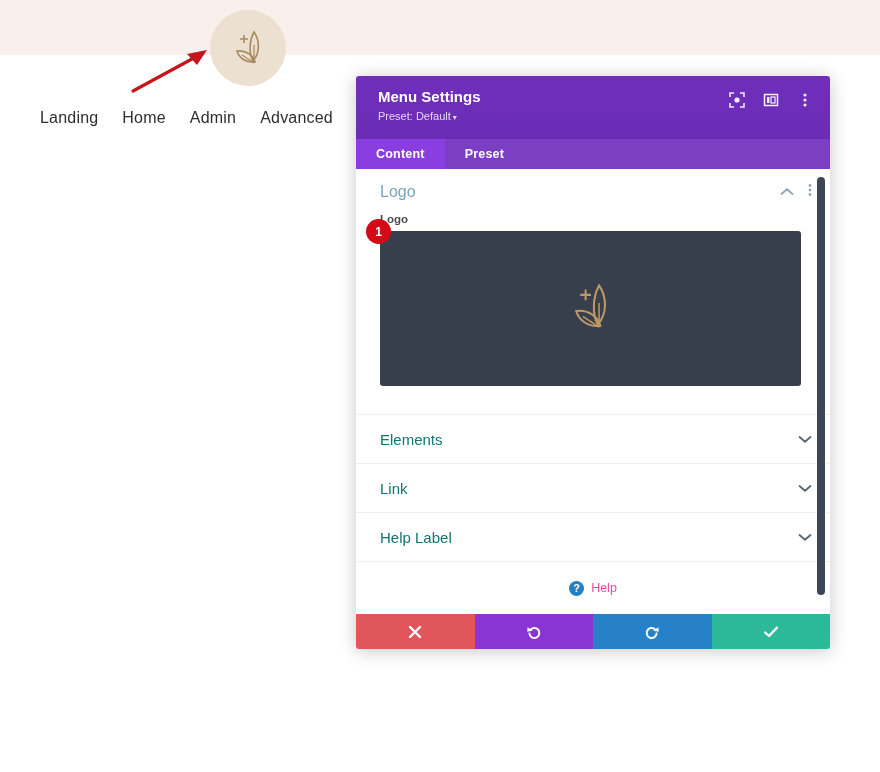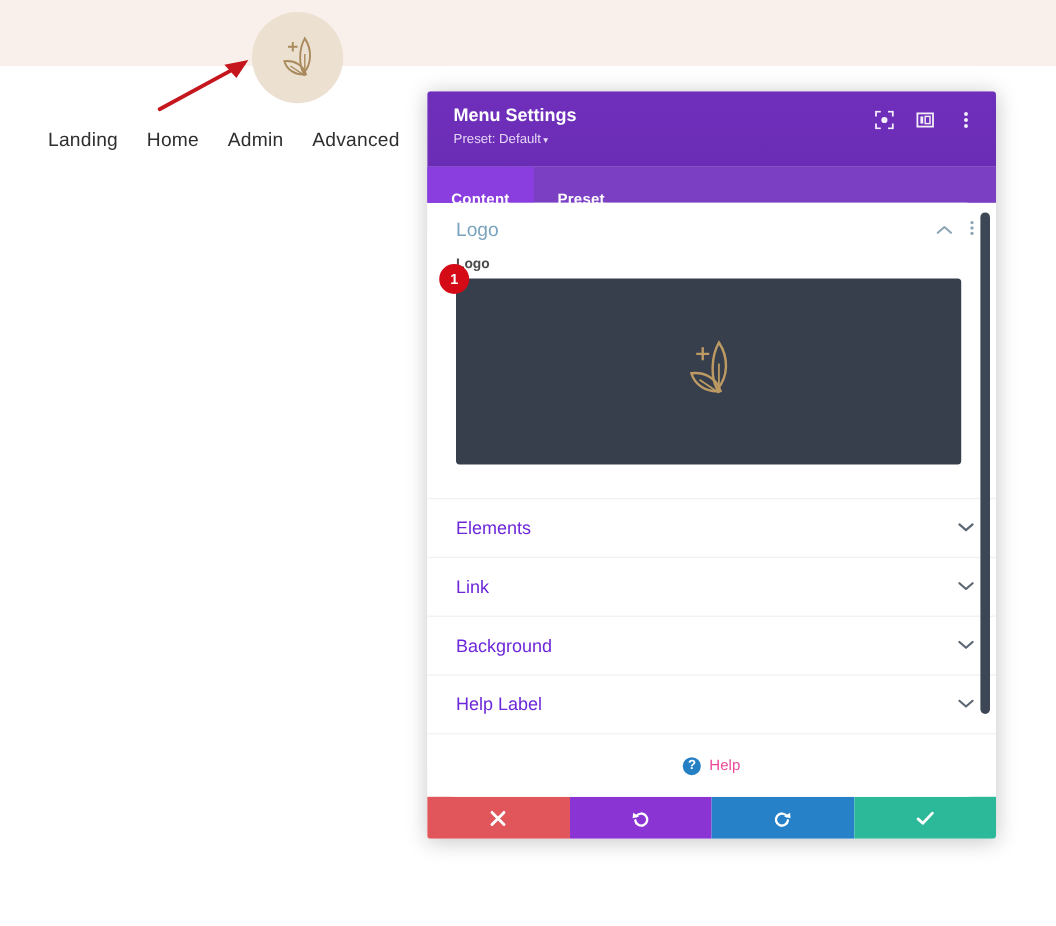--- a/index.html
+++ b/index.html
@@ -99,21 +99,21 @@
     justify-content: center;
     opacity: 0.92;
   }
 
   .tabbar {
     display: flex;
     background: #7b3fc4;
     height: 30px;
   }
   .tab {
-    padding: 12px 20px;
+    padding: 0 20px;
     height: 30px;
     line-height: 30px;
     color: #ffffff;
     font-size: 12.5px;
     font-weight: bold;
     letter-spacing: 0.2px;
   }
   .tab.active { background: #8a3ee0; }
 
   .modal-body {
@@ -180,21 +180,21 @@
   .section-closed {
     display: flex;
     align-items: center;
     justify-content: space-between;
     height: 49px;
     padding: 0 18px 0 24px;
     border-top: 1px solid #eef0f2;
   }
   .section-closed-title {
     font-size: 15px;
-    color: #6d28d9;
+    color: #0f766e;
   }
   .chev-down { color: #5a6672; }
 
   .help-row {
     height: 53px;
     border-top: 1px solid #eef0f2;
     display: flex;
     align-items: center;
     justify-content: center;
     gap: 7px;
@@ -355,28 +355,20 @@
 
     <div class="section-closed">
       <span class="section-closed-title">Link</span>
       <span class="chev-down">
         <svg width="14" height="10" viewBox="0 0 14 10">
             <path d="M1.5 3 L7 7.8 L12.5 3" fill="none" stroke="#5a6672" stroke-width="1.8" stroke-linecap="round" stroke-linejoin="round"></path>
           </svg>
       </span>
     </div>
 
-    <div class="section-closed">
-      <span class="section-closed-title">Background</span>
-      <span class="chev-down">
-        <svg width="14" height="10" viewBox="0 0 14 10">
-            <path d="M1.5 3 L7 7.8 L12.5 3" fill="none" stroke="#5a6672" stroke-width="1.8" stroke-linecap="round" stroke-linejoin="round"></path>
-          </svg>
-      </span>
-    </div>
 
     <div class="section-closed">
       <span class="section-closed-title">Help Label</span>
       <span class="chev-down">
         <svg width="14" height="10" viewBox="0 0 14 10">
             <path d="M1.5 3 L7 7.8 L12.5 3" fill="none" stroke="#5a6672" stroke-width="1.8" stroke-linecap="round" stroke-linejoin="round"></path>
           </svg>
       </span>
     </div>
 

